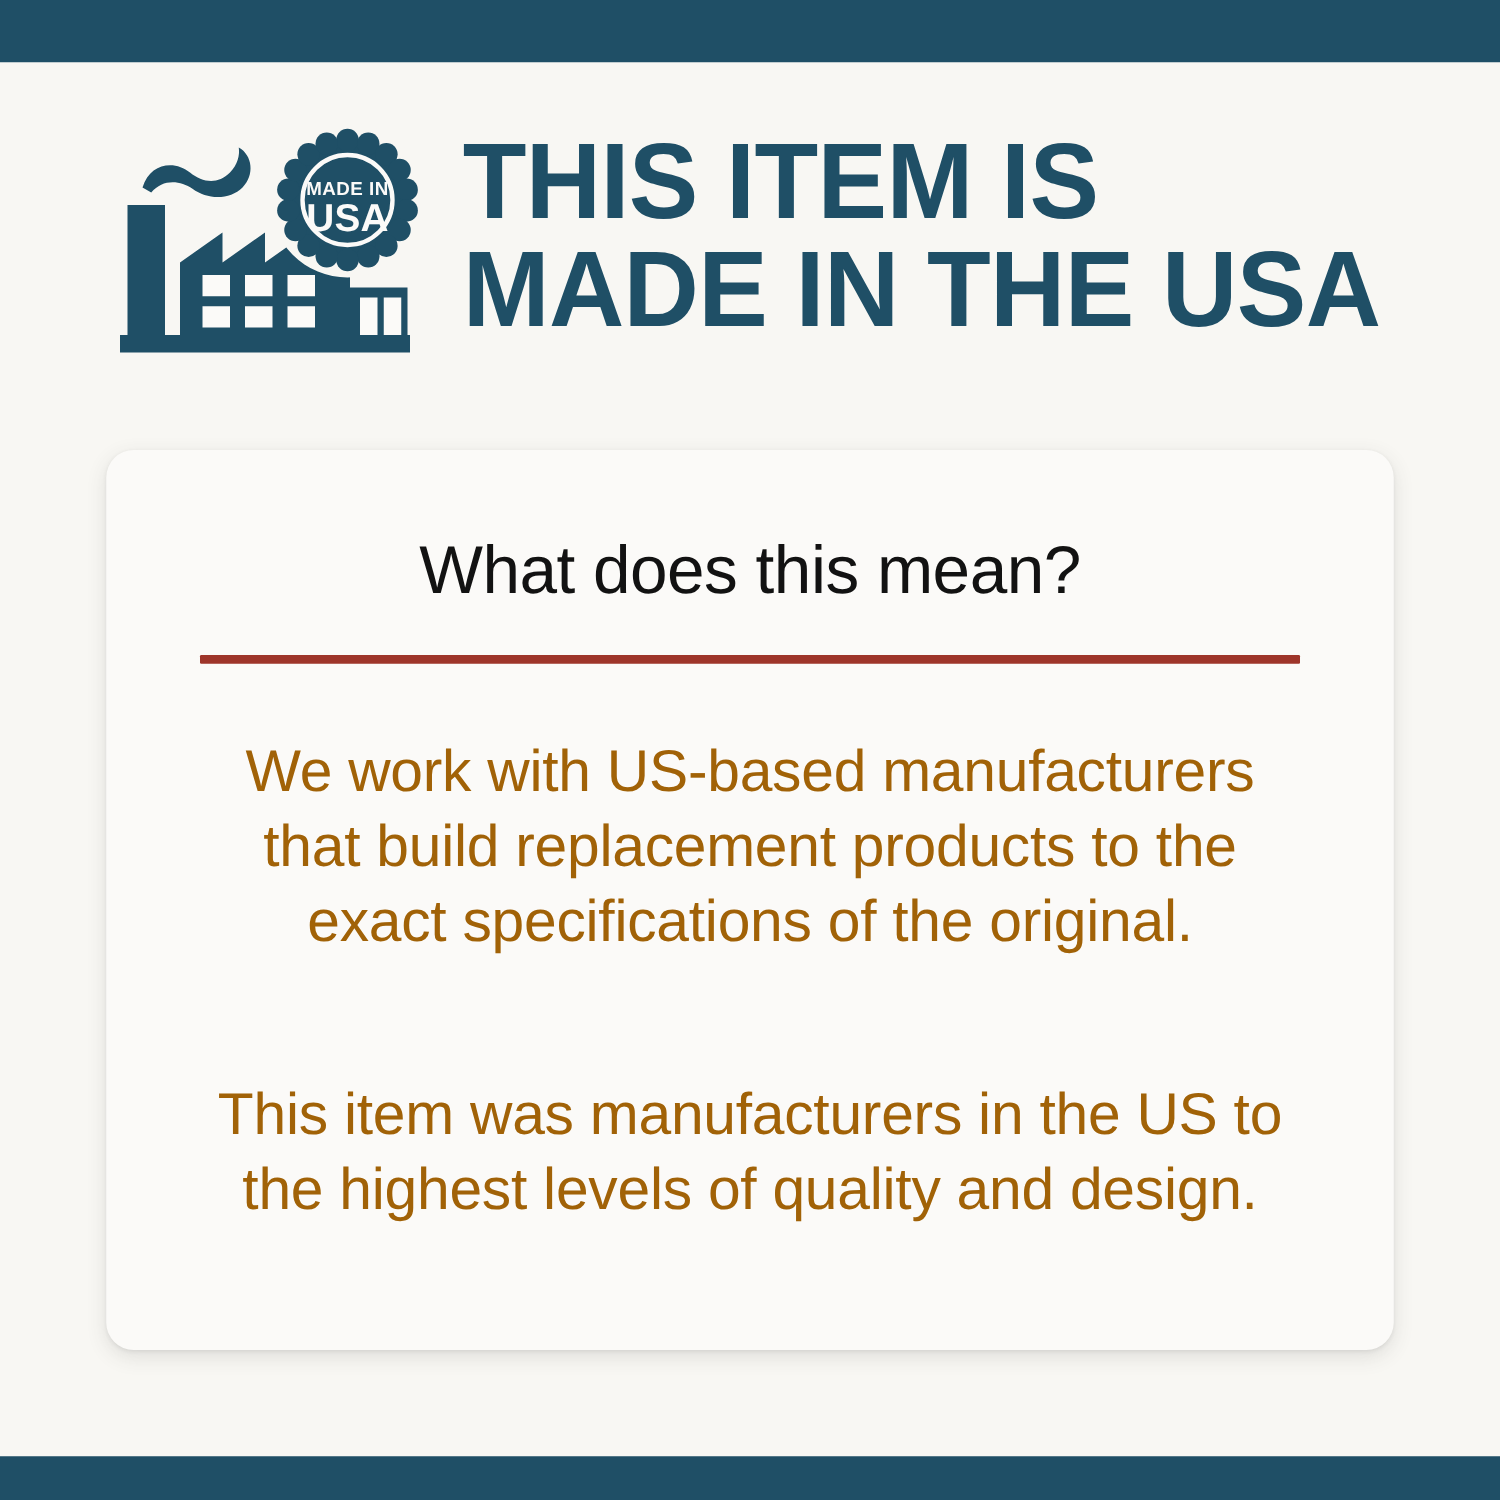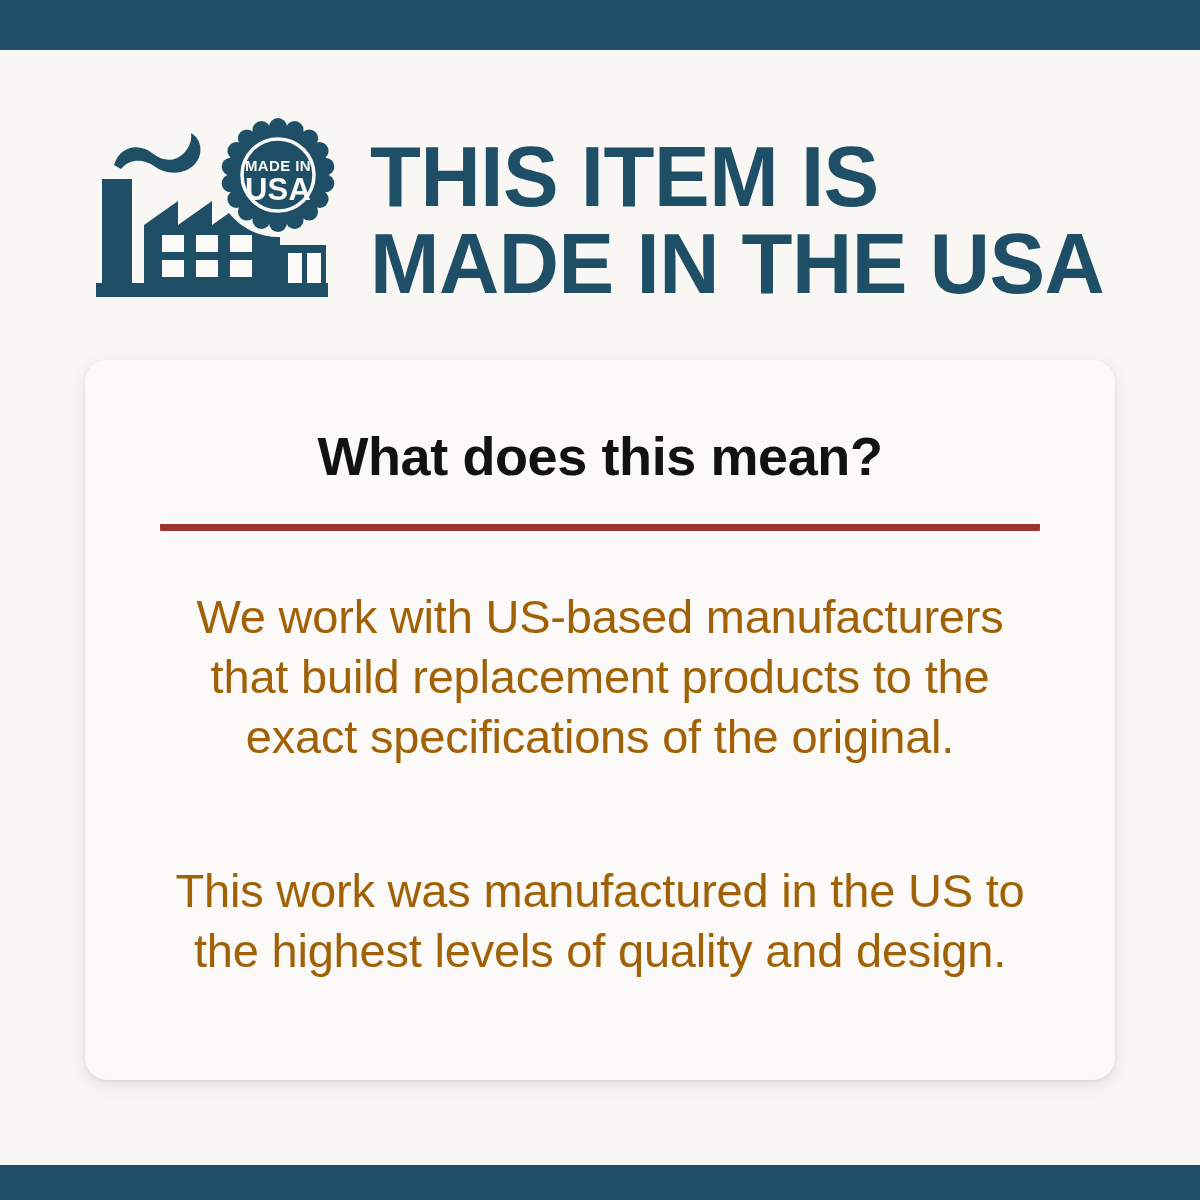--- a/index.html
+++ b/index.html
@@ -38,21 +38,21 @@
   }
 
   
   .masthead {
     position: absolute;
     top: 52px;
     left: 96px;
     width: 1050px;
     height: 205px;
     display: flex;
-    align-items: flex-end;
+    align-items: flex-start;
   }
   .brand-mark {
     width: 245px;
     height: 190px;
     flex: 0 0 245px;
     position: relative;
   }
   .brand-mark svg { display: block; }
 
   .masthead-title {
@@ -86,21 +86,21 @@
     padding: 0;
   }
 
   .card-heading {
     margin: 0;
     padding: 66px 0 0 0;
     text-align: center;
     color: #121212;
     font-family: "Liberation Sans Narrow", "Liberation Sans", sans-serif;
     font-size: 54px;
-    font-weight: bold;
+    font-weight: normal;
     line-height: 60px;
     letter-spacing: -0.4px;
   }
 
   .card-divider {
     margin: 38px auto 0 auto;
     width: 880px;
     height: 7px;
     background: #9e352a;
     border: 0;
@@ -212,20 +212,20 @@
 
     <h2 class="card-heading">What does this mean?</h2>
 
     <hr class="card-divider">
 
     <div class="card-body">
       <p class="body-para first">We work with US-based manufacturers
 that build replacement products to the
 exact specifications of the original.</p>
 
-      <p class="body-para second">This work was manufactured in the US to
+      <p class="body-para second">This item was manufacturers in the US to
 the highest levels of quality and design.</p>
     </div>
   </div>
 
 </div>
 
 <div class="edge-bar bottom"></div>
 
 </body></html>

